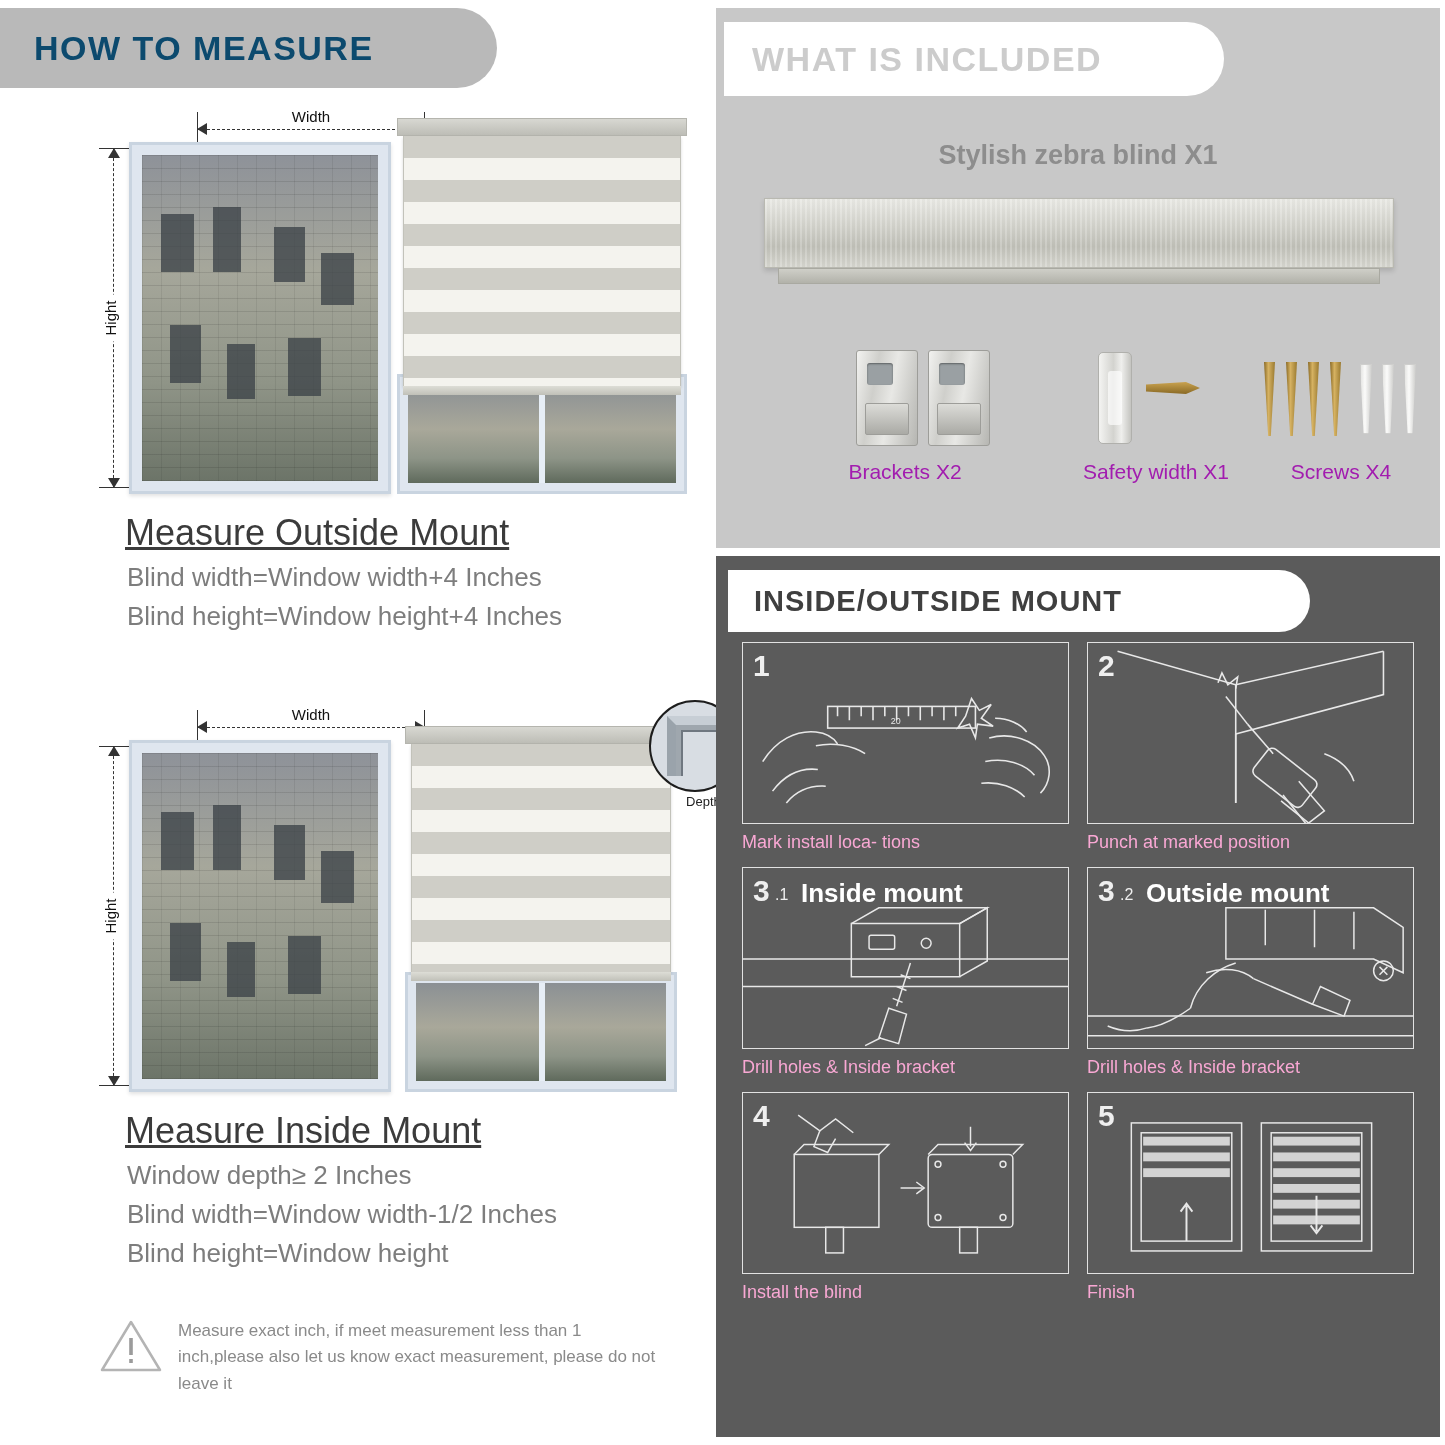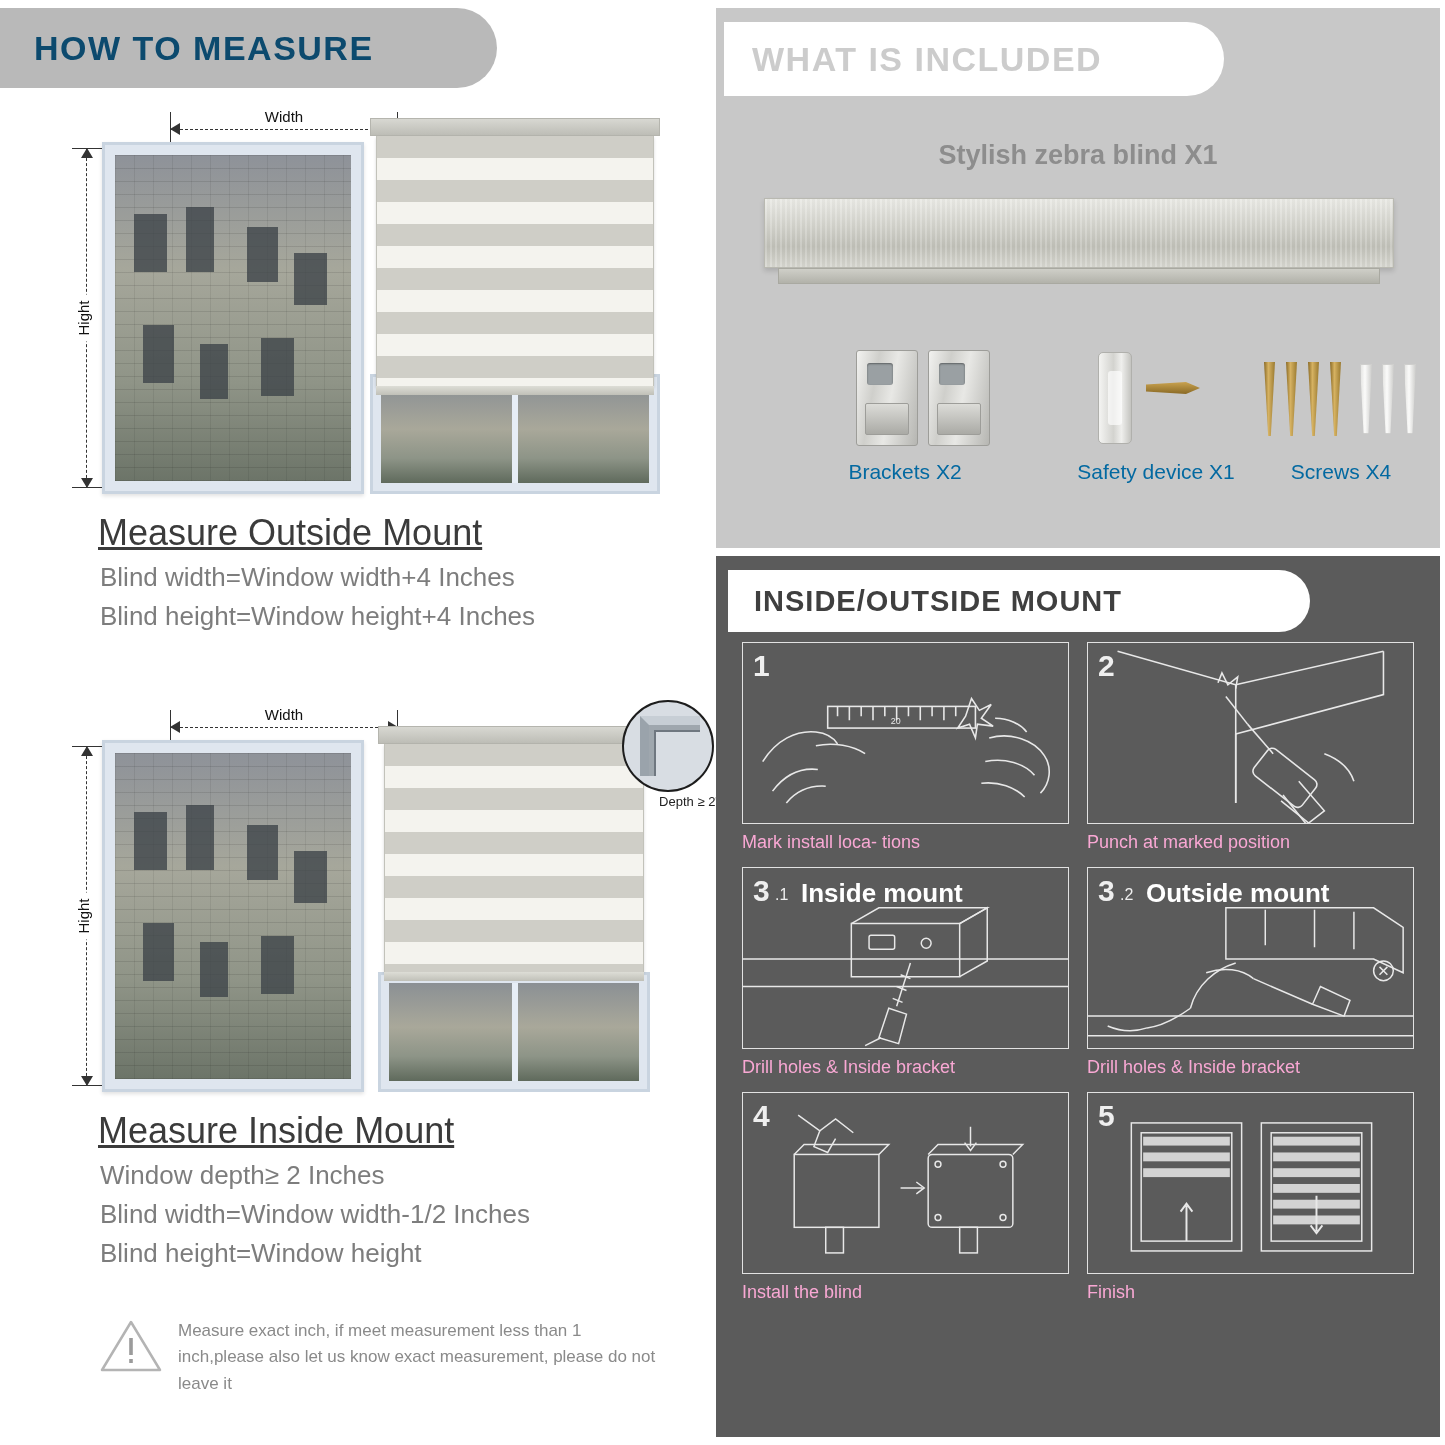--- a/index.html
+++ b/index.html
@@ -32,21 +32,21 @@
   }
   .hdr-measure span {
     color: #0c4a6e;
     font-size: 34px;
     font-weight: bold;
     letter-spacing: 1.5px;
     margin-left: 34px;
   }
 
   
-  .measure-block { position: absolute; left: 0; width: 716px; }
+  .measure-block { position: absolute; left: 0; width: 716px; padding-left: 27px; }
   .mb1 { top: 100px; }
   .mb2 { top: 698px; }
 
   .illus { position: relative; width: 660px; height: 400px; margin-left: 60px; }
 
   
   .dim-top {
     position: absolute; left: 110px; top: 12px; width: 228px; height: 24px;
   }
   .dim-top .line {
@@ -251,21 +251,21 @@
     background: linear-gradient(180deg,#cfcfc8,#b2b2aa);
     border: 1px solid #a9a9a1;
   }
 
   .parts-row {
     position: absolute; left: 0; top: 330px; width: 724px; height: 180px;
   }
   .part { position: absolute; text-align: center; }
   .part-label {
     position: absolute; top: 122px; width: 100%;
-    font-size: 21px; color: #0369a1;
+    font-size: 21px; color: #a21caf;
   }
   .p-brackets { left: 44px; top: 0; width: 290px; }
   .p-safety { left: 330px; top: 0; width: 220px; }
   .p-screws { left: 540px; top: 0; width: 170px; }
 
   .bracket {
     position: absolute; top: 12px; width: 62px; height: 96px;
     background: linear-gradient(100deg,#f2f2f0 0%,#cfcfcb 30%,#e8e8e5 55%,#b6b6b2 100%);
     border: 1px solid #9d9d99;
     border-radius: 3px;
@@ -503,21 +503,21 @@
 
         <div class="part p-brackets">
           <div class="bracket b1"></div>
           <div class="bracket b2"></div>
           <div class="part-label">Brackets X2</div>
         </div>
 
         <div class="part p-safety">
           <div class="safety"></div>
           <div class="safety-screw"></div>
-          <div class="part-label">Safety device X1</div>
+          <div class="part-label">Safety width X1</div>
         </div>
 
         <div class="part p-screws">
           <div class="screw s1"></div>
           <div class="screw s2"></div>
           <div class="screw s3"></div>
           <div class="screw s4"></div>
           <div class="anchor a1"></div>
           <div class="anchor a2"></div>
           <div class="anchor a3"></div>

